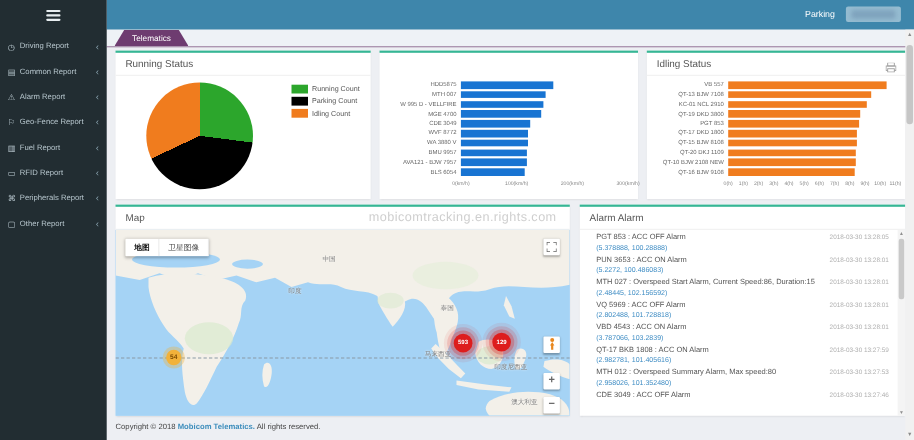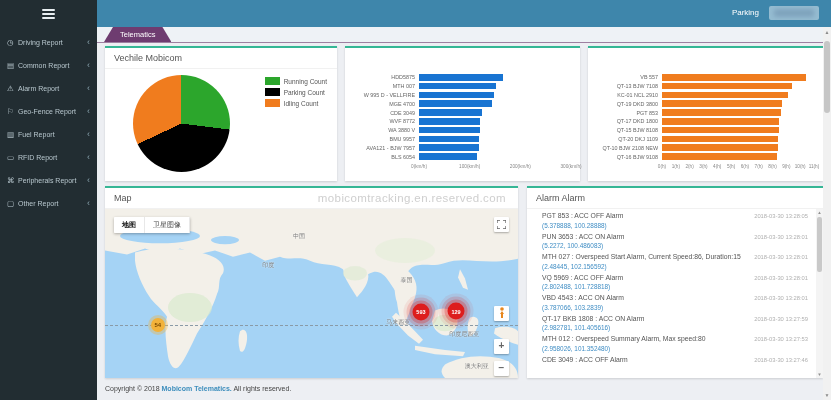--- a/index.html
+++ b/index.html
@@ -157,21 +157,21 @@
     </span>
 </div>
 
 <div class="tabbar">
   <span class="tab">Telematics</span>
 </div>
 
 <div class="content">
 
   <div class="panel" id="panel-vehicle">
-    <div class="panel-header">Vechile Mobicom</div>
+    <div class="panel-header">Running Status</div>
     <div class="pie" id="pie" style="background: conic-gradient(rgb(44, 166, 44) 0deg, rgb(44, 166, 44) 97.2deg, rgb(0, 0, 0) 97.2deg, rgb(0, 0, 0) 244.8deg, rgb(240, 124, 30) 244.8deg, rgb(240, 124, 30) 360deg);"></div>
     <div class="legend" id="pie-legend">
         <div class="legend-row">
           <span class="legend-swatch" style="background: rgb(44, 166, 44);"></span>
           <span class="legend-label">Running Count</span>
         </div>
         <div class="legend-row">
           <span class="legend-swatch" style="background: rgb(0, 0, 0);"></span>
           <span class="legend-label">Parking Count</span>
         </div>
@@ -247,20 +247,30 @@
         <div class="axis">
           <span class="tick" style="left: 0%;">0(km/h)</span>
           <span class="tick" style="left: 33.3333%;">100(km/h)</span>
           <span class="tick" style="left: 66.6667%;">200(km/h)</span>
           <span class="tick" style="left: 100%;">300(km/h)</span>
         </div>
       </div>
   </div>
 
   <div class="panel" id="panel-idling">
+    <div class="panel-header">
+      <span>Idling Status</span>
+      <span class="printer">
+        <svg width="10" height="9" viewBox="0 0 10 9">
+            <rect x="2" y="0" width="6" height="3" fill="none" stroke="#999" stroke-width="0.8"></rect>
+            <rect x="0.5" y="3" width="9" height="4" fill="none" stroke="#999" stroke-width="0.8"></rect>
+            <rect x="2" y="5.5" width="6" height="3" fill="#fff" stroke="#999" stroke-width="0.8"></rect>
+          </svg>
+      </span>
+    </div>
     <div class="chart" id="chart-idling">
         <div class="bar-row">
           <span class="bar-label">VB 557</span>
           <span class="bar-track">
             <span class="bar-fill" style="width: 94.5455%; display: block; background: rgb(240, 124, 30);"></span>
           </span>
         </div>
         <div class="bar-row">
           <span class="bar-label">QT-13 BJW 7108</span>
           <span class="bar-track">
@@ -328,21 +338,21 @@
           <span class="tick" style="left: 81.8182%;">9(h)</span>
           <span class="tick" style="left: 90.9091%;">10(h)</span>
           <span class="tick" style="left: 100%;">11(h)</span>
         </div>
       </div>
   </div>
 
   <div class="panel" id="panel-map">
     <div class="panel-header">
       <span>Map</span>
-      <span class="watermark">mobicomtracking.en.reserved.com</span>
+      <span class="watermark">mobicomtracking.en.rights.com</span>
     </div>
     <div class="map-area">
       <svg class="geo" viewBox="0 0 413 163" preserveAspectRatio="none">
         <rect x="0" y="0" width="413" height="163" fill="#a5d3f5"></rect>
 
         <path d="M0,0 H413 V48 C380,55 360,45 340,52 C325,57 315,50 305,58 C298,64 296,72 291,80 L284,70 C279,62 272,58 265,62 C258,66 252,60 245,64 L238,58 C228,52 215,55 205,50 C195,45 185,50 175,46 L160,50 L145,42 L128,46 L110,40 L92,44 L75,38 L58,44 L40,38 L22,44 L0,40 Z" fill="#f3f0e9"></path>
 
         <ellipse cx="55" cy="26" rx="40" ry="7" fill="#a5d3f5"></ellipse>
         <ellipse cx="120" cy="30" rx="14" ry="4" fill="#a5d3f5"></ellipse>
 

